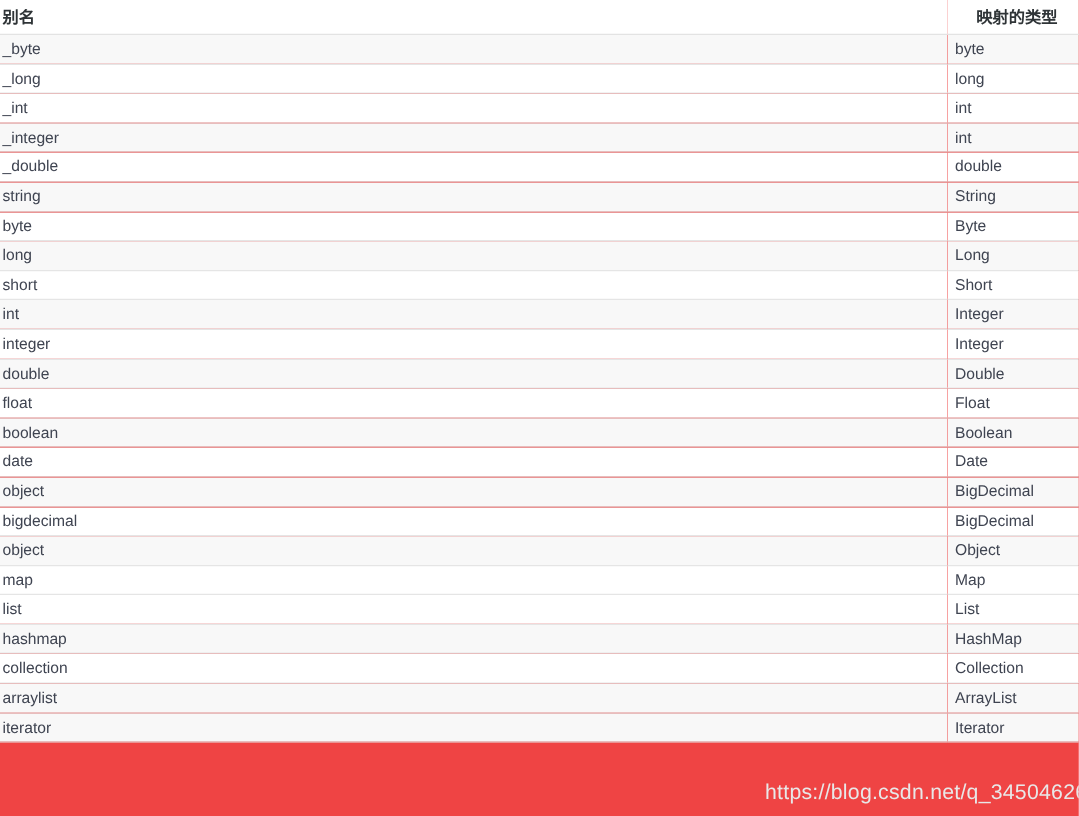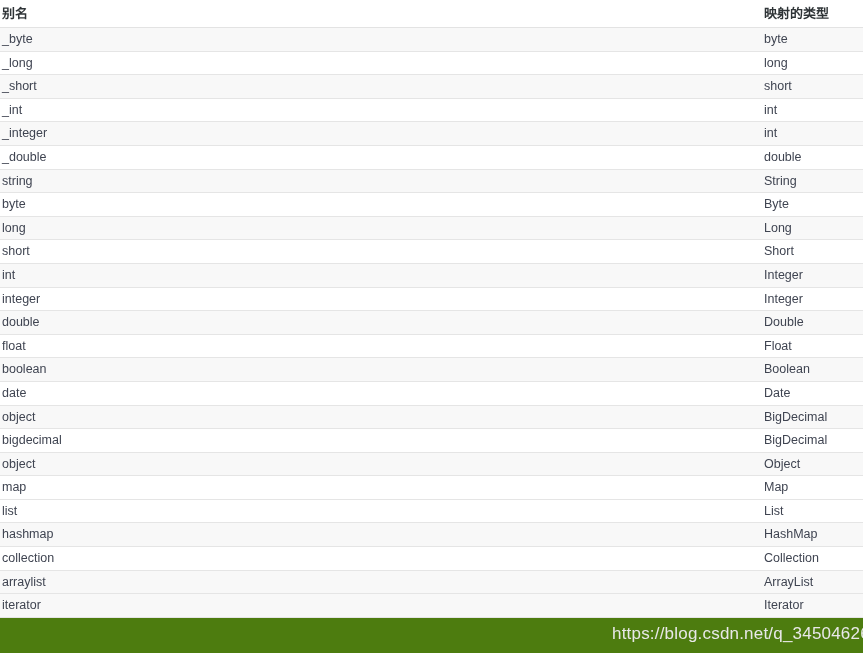--- a/index.html
+++ b/index.html
@@ -13,21 +13,21 @@
     height: 653px;
     overflow: hidden;
     font-family: "Liberation Sans", "DejaVu Sans", sans-serif;
     -webkit-font-smoothing: antialiased;
   }
 
   #page {
     position: relative;
     width: 863px;
     height: 653px;
-    background: #4d7c0f;
+    background: #ef4444;
     overflow: hidden;
   }
 
   table.alias-table {
     width: 863px;
     border-collapse: collapse;
     table-layout: fixed;
     font-size: 12.5px;
   }
 
@@ -47,20 +47,21 @@
     color: #2f3437;
     padding: 0 0 0 2px;
     border-bottom: 1px solid #e3e3e3;
     height: 27px;
     line-height: 27px;
     white-space: nowrap;
   }
 
   thead th.th-mapped {
     padding-left: 6px;
+    text-align: center;
   }
 
   tbody tr.data-row {
     height: 22.6px;
     background: #ffffff;
   }
 
   tbody tr.data-row.striped {
     background: #f8f8f8;
     margin-top: 27px;
@@ -117,24 +118,20 @@
     </thead>
     <tbody id="table-body">
         <tr class="data-row striped">
           <td class="td-alias">_byte</td>
           <td class="td-mapped">byte</td>
         </tr>
         <tr class="data-row">
           <td class="td-alias">_long</td>
           <td class="td-mapped">long</td>
         </tr>
-        <tr class="data-row striped">
-          <td class="td-alias">_short</td>
-          <td class="td-mapped">short</td>
-        </tr>
         <tr class="data-row">
           <td class="td-alias">_int</td>
           <td class="td-mapped">int</td>
         </tr>
         <tr class="data-row striped">
           <td class="td-alias">_integer</td>
           <td class="td-mapped">int</td>
         </tr>
         <tr class="data-row">
           <td class="td-alias">_double</td>

